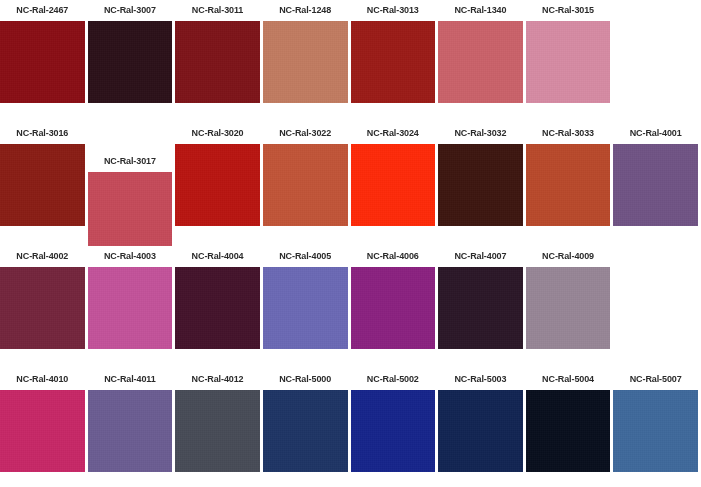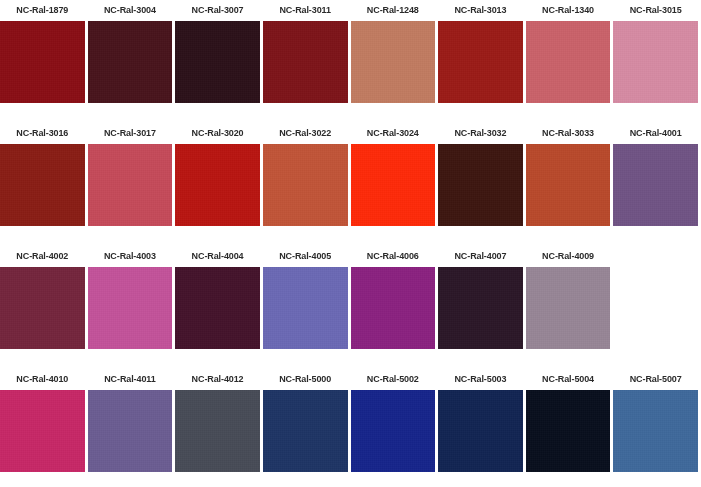--- a/index.html
+++ b/index.html
@@ -63,26 +63,22 @@
     background-size: 2px 2px, 2px 2px;
   }
 </style>
 </head>
 <body>
 
 <div id="swatch-chart" style="background-color: rgb(255, 255, 255);">
 
   <div class="swatch-row">
     <div class="swatch-cell">
-      <div class="swatch-label" style="color: rgb(43, 43, 43);">NC-Ral-1879</div>
+      <div class="swatch-label" style="color: rgb(43, 43, 43);">NC-Ral-2467</div>
       <div class="swatch-chip" style="background-color: rgb(138, 13, 20);"></div>
-    </div>
-    <div class="swatch-cell">
-      <div class="swatch-label" style="color: rgb(43, 43, 43);">NC-Ral-3004</div>
-      <div class="swatch-chip" style="background-color: rgb(72, 19, 27);"></div>
     </div>
     <div class="swatch-cell">
       <div class="swatch-label" style="color: rgb(43, 43, 43);">NC-Ral-3007</div>
       <div class="swatch-chip" style="background-color: rgb(44, 16, 24);"></div>
     </div>
     <div class="swatch-cell">
       <div class="swatch-label" style="color: rgb(43, 43, 43);">NC-Ral-3011</div>
       <div class="swatch-chip" style="background-color: rgb(124, 19, 24);"></div>
     </div>
     <div class="swatch-cell">
@@ -102,21 +98,21 @@
       <div class="swatch-chip" style="background-color: rgb(214, 139, 163);"></div>
     </div>
   </div>
 
   <div class="swatch-row">
     <div class="swatch-cell">
       <div class="swatch-label" style="color: rgb(43, 43, 43);">NC-Ral-3016</div>
       <div class="swatch-chip" style="background-color: rgb(138, 28, 20);"></div>
     </div>
     <div class="swatch-cell">
-      <div class="swatch-label" style="color: rgb(43, 43, 43);">NC-Ral-3017</div>
+      <div class="swatch-label" style="color: rgb(43, 43, 43); margin-top: 28px;">NC-Ral-3017</div>
       <div class="swatch-chip" style="background-color: rgb(196, 74, 89);"></div>
     </div>
     <div class="swatch-cell">
       <div class="swatch-label" style="color: rgb(43, 43, 43);">NC-Ral-3020</div>
       <div class="swatch-chip" style="background-color: rgb(184, 20, 16);"></div>
     </div>
     <div class="swatch-cell">
       <div class="swatch-label" style="color: rgb(43, 43, 43);">NC-Ral-3022</div>
       <div class="swatch-chip" style="background-color: rgb(192, 84, 56);"></div>
     </div>

